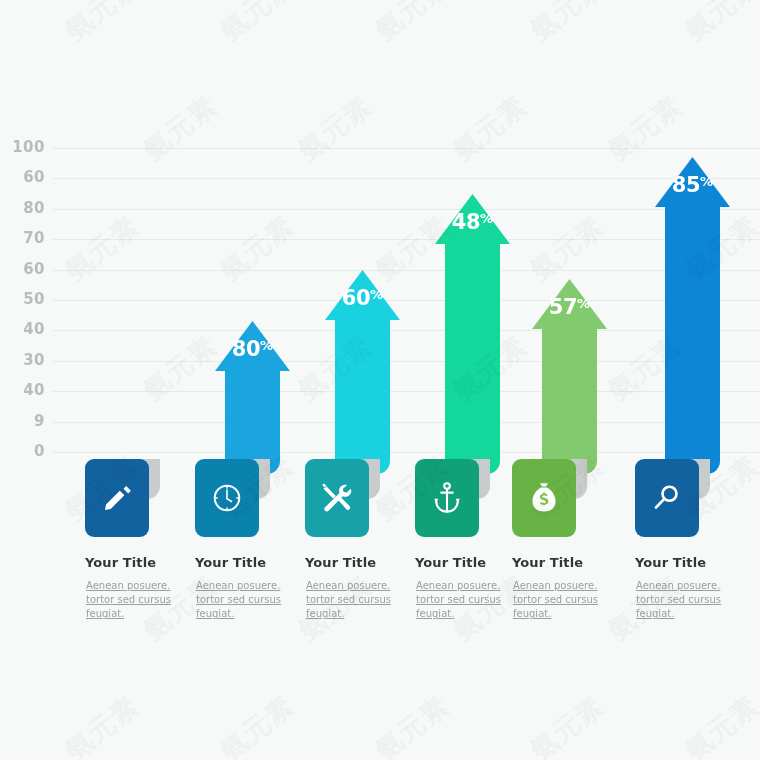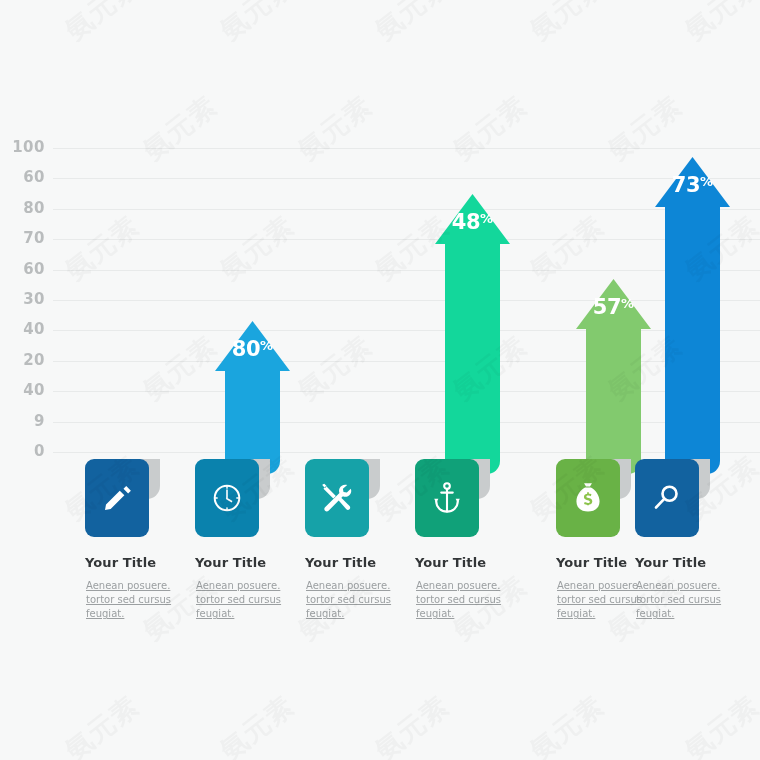--- a/index.html
+++ b/index.html
@@ -197,29 +197,29 @@
       </div>
       <div class="grid-row" style="top: 239.2px;">
         <div class="grid-label">70</div>
         <div class="grid-line"></div>
       </div>
       <div class="grid-row" style="top: 269.6px;">
         <div class="grid-label">60</div>
         <div class="grid-line"></div>
       </div>
       <div class="grid-row" style="top: 300px;">
-        <div class="grid-label">30</div>
+        <div class="grid-label">50</div>
         <div class="grid-line"></div>
       </div>
       <div class="grid-row" style="top: 330.4px;">
         <div class="grid-label">40</div>
         <div class="grid-line"></div>
       </div>
       <div class="grid-row" style="top: 360.8px;">
-        <div class="grid-label">20</div>
+        <div class="grid-label">30</div>
         <div class="grid-line"></div>
       </div>
       <div class="grid-row" style="top: 391.2px;">
         <div class="grid-label">40</div>
         <div class="grid-line"></div>
       </div>
       <div class="grid-row" style="top: 421.6px;">
         <div class="grid-label">9</div>
         <div class="grid-line"></div>
       </div>
@@ -270,20 +270,29 @@
               </g>
             </svg>
           </span>
         </div>
         <div class="caption" style="left: 0px; top: 555px;">
           <p class="cap-title">Your Title</p>
           <p class="cap-body">Aenean posuere. tortor sed cursus feugiat.</p>
         </div>
       </div>
       <div class="col" style="left: 305px;">
+        <div class="arrow-wrap" style="top: 269.6px; height: 204.4px;">
+          <div class="arrow-head">
+            <svg width="75" height="50" viewBox="0 0 75 50">
+              <polygon points="37.5,0 75,50 0,50" fill="#1ad1e0"></polygon>
+            </svg>
+          </div>
+          <div class="arrow-shaft" style="background: rgb(26, 209, 224); height: 156.4px;"></div>
+          <div class="arrow-pct"><span>60</span><span class="sym">%</span></div>
+        </div>
         <div class="notch" style="left: 47px; top: 459px; background: rgb(201, 204, 205);"></div>
         <div class="card" style="left: 0px; top: 459px; background: rgb(22, 162, 168);">
           <span>
             <svg width="32" height="30" viewBox="0 0 26 24">
               <g fill="#fff">
                 <path d="M4.1 2.3 2.0 4.4l8.0 8.0 2.1-2.1-8.0-8.0zM1.2 1.1l1.5-0.6 2.0 2.0-1.4 1.4-2.0-2.0z"></path>
                 <path d="M13.5 13.1l2.1-2.1 7.6 7.6c0.7 0.7 0.7 1.8 0 2.5l-0.1 0.1c-0.7 0.7-1.8 0.7-2.5 0l-7.1-8.1z"></path>
                 <path d="M21.3 1.5c-2.4-0.9-5.1 0.2-6.2 2.5-0.6 1.3-0.6 2.7-0.1 3.9L3.3 19.6c-0.8 0.8-0.8 2.0 0 2.8 0.8 0.8 2.0 0.8 2.8 0L17.8 10.6c1.3 0.6 2.8 0.5 4.1-0.1 2.3-1.1 3.3-3.8 2.3-6.1l-3.2 3.2-2.7-0.5-0.5-2.7 3.5-2.9z"></path>
               </g>
             </svg>
@@ -319,21 +328,21 @@
                 <path d="M18.0 13.6h3.4l-1.7 3.4z"></path>
               </g>
             </svg>
           </span>
         </div>
         <div class="caption" style="left: 0px; top: 555px;">
           <p class="cap-title">Your Title</p>
           <p class="cap-body">Aenean posuere. tortor sed cursus feugiat.</p>
         </div>
       </div>
-      <div class="col" style="left: 556px;">
+      <div class="col" style="left: 512px;">
         <div class="arrow-wrap" style="top: 278.72px; height: 195.28px;">
           <div class="arrow-head">
             <svg width="75" height="50" viewBox="0 0 75 50">
               <polygon points="37.5,0 75,50 0,50" fill="#82ca6e"></polygon>
             </svg>
           </div>
           <div class="arrow-shaft" style="background: rgb(130, 202, 110); height: 147.28px;"></div>
           <div class="arrow-pct"><span>57</span><span class="sym">%</span></div>
         </div>
         <div class="notch" style="left: 47px; top: 459px; background: rgb(201, 204, 205);"></div>
@@ -357,21 +366,21 @@
         </div>
       </div>
       <div class="col" style="left: 635px;">
         <div class="arrow-wrap" style="top: 157.12px; height: 316.88px;">
           <div class="arrow-head">
             <svg width="75" height="50" viewBox="0 0 75 50">
               <polygon points="37.5,0 75,50 0,50" fill="#0d86d6"></polygon>
             </svg>
           </div>
           <div class="arrow-shaft" style="background: rgb(13, 134, 214); height: 268.88px;"></div>
-          <div class="arrow-pct"><span>73</span><span class="sym">%</span></div>
+          <div class="arrow-pct"><span>85</span><span class="sym">%</span></div>
         </div>
         <div class="notch" style="left: 47px; top: 459px; background: rgb(201, 204, 205);"></div>
         <div class="card" style="left: 0px; top: 459px; background: rgb(18, 98, 159);">
           <span>
             <svg width="30" height="30" viewBox="0 0 24 24">
               <g fill="none" stroke="#fff" stroke-width="2.1" stroke-linecap="round">
                 <circle cx="14.0" cy="8.6" r="5.6"></circle>
                 <line x1="9.6" y1="12.9" x2="3.2" y2="19.6"></line>
               </g>
             </svg>

